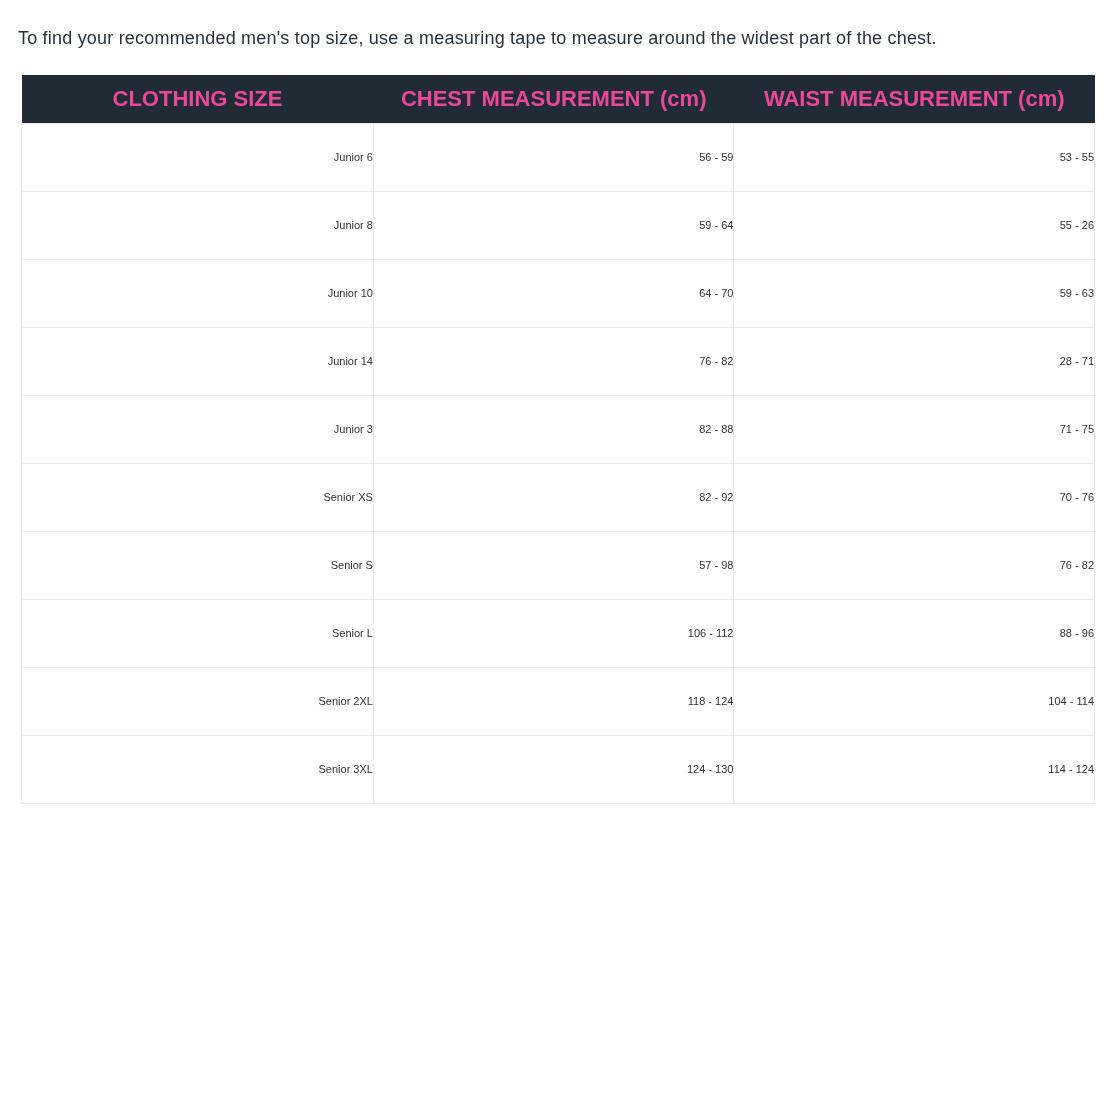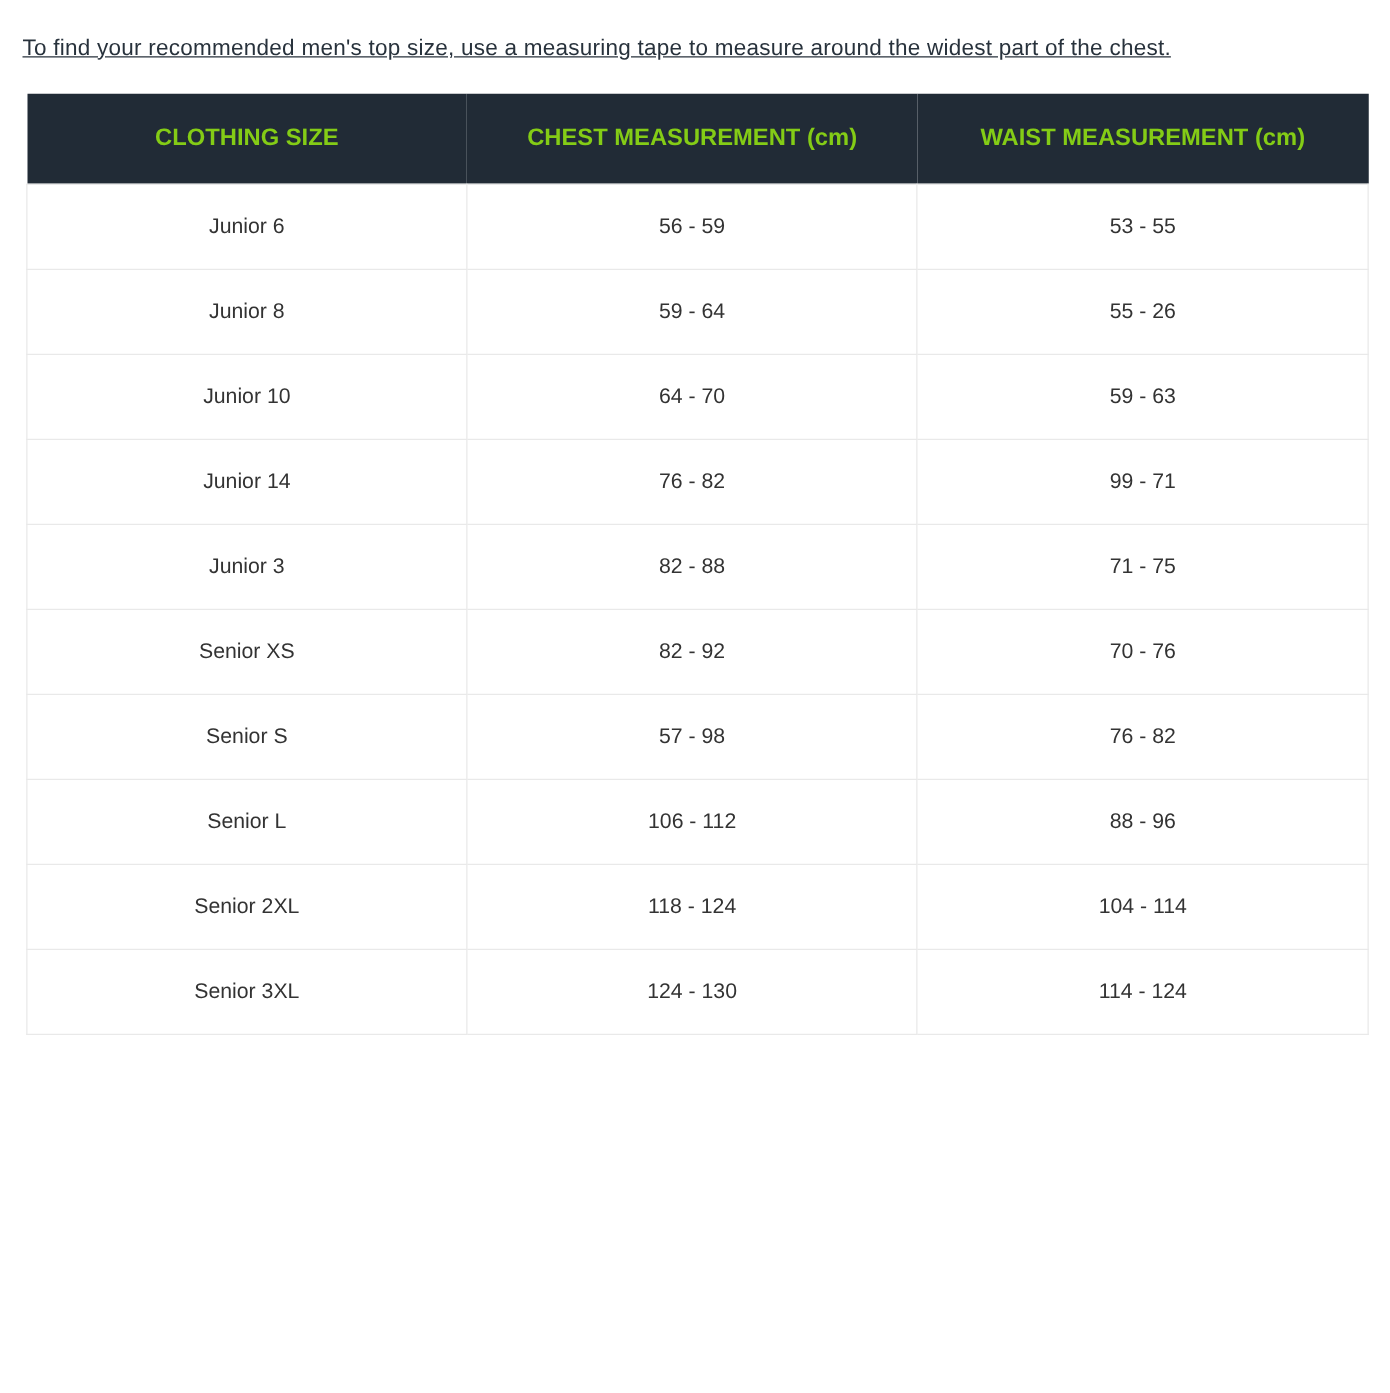--- a/index.html
+++ b/index.html
@@ -17,48 +17,47 @@
   .page {
     padding: 24px 17px 0 18px;
     box-sizing: border-box;
   }
   .intro p {
     margin: 0;
     font-size: 18px;
     line-height: 28.5px;
     color: #28323c;
     letter-spacing: 0.2px;
-    text-decoration: underline;
   }
   table.size-chart {
     margin-top: 22px;
     margin-left: 3px;
     width: 1074px;
     border-collapse: collapse;
     table-layout: fixed;
   }
   table.size-chart col.c1 { width: 32.8%; }
   table.size-chart col.c2 { width: 33.6%; }
   table.size-chart col.c3 { width: 33.6%; }
   table.size-chart thead th {
     background: #212b36;
-    color: #84cc16;
-    font-size: 19px;
+    color: #ec4899;
+    font-size: 22px;
     font-weight: bold;
     height: 48px;
     text-align: center;
     vertical-align: middle;
-    padding: 12px;
+    padding: 0;
     border: none;
   }
   table.size-chart tbody td {
     height: 67px;
-    text-align: center;
+    text-align: right;
     vertical-align: middle;
-    font-size: 17px;
+    font-size: 11px;
     color: #333333;
     border: 1px solid #e9e9e9;
     background: #ffffff;
     padding: 0;
   }
 </style>
 </head>
 <body>
 
 <div class="page">
@@ -92,21 +91,21 @@
           <td>55 - 26</td>
         </tr>
         <tr>
           <td>Junior 10</td>
           <td>64 - 70</td>
           <td>59 - 63</td>
         </tr>
         <tr>
           <td>Junior 14</td>
           <td>76 - 82</td>
-          <td>99 - 71</td>
+          <td>28 - 71</td>
         </tr>
         <tr>
           <td>Junior 3</td>
           <td>82 - 88</td>
           <td>71 - 75</td>
         </tr>
         <tr>
           <td>Senior XS</td>
           <td>82 - 92</td>
           <td>70 - 76</td>

